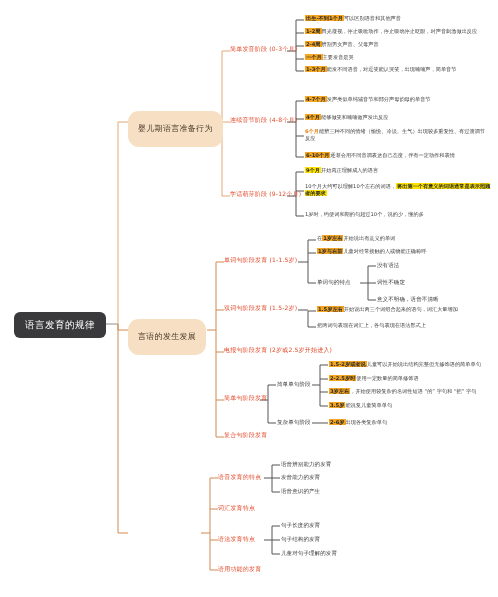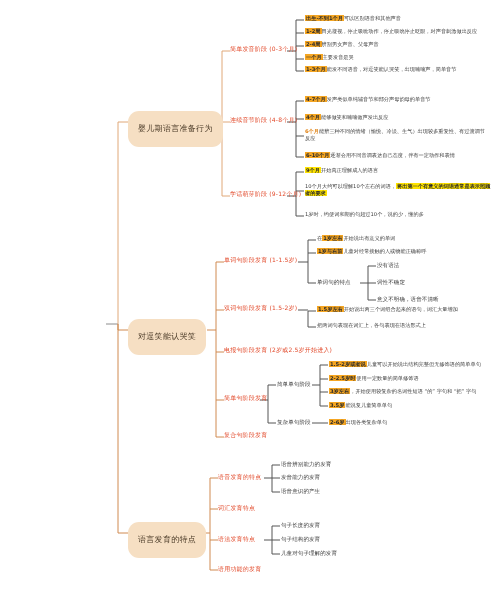--- a/index.html
+++ b/index.html
@@ -171,20 +171,21 @@
     <path d="M272 478 H280" stroke="#555"></path>
     <path d="M272 492 H280" stroke="#555"></path>
 
     <path d="M264 540 H272" stroke="#555"></path>
     <path d="M272 526 V554" stroke="#555"></path>
     <path d="M272 526 H280" stroke="#555"></path>
     <path d="M272 540 H280" stroke="#555"></path>
     <path d="M272 554 H280" stroke="#555"></path>
   </svg>
 
+  <div class="node root" style="left:14px; top:312px;">语言发育的规律</div>
 
   <div class="node l2" style="left:128px; top:111px;">婴儿期语言准备行为</div>
 
   <div class="node l3" style="left:230px; top:45px;">简单发音阶段 (0-3个月)</div>
   <div class="node l3" style="left:230px; top:116px;">连续音节阶段 (4-8个月)</div>
   <div class="node l3" style="left:230px; top:190px;">学话萌芽阶段 (9-12个月)</div>
 
   <div class="node leaf" style="left:305px; top:15px; width:190px;"><span class="hl-o">出生-不到1个月</span><span>可以区别语音和其他声音</span></div>
   <div class="node leaf" style="left:305px; top:28px; width:192px;"><span class="hl-o">1-2周</span><span>目光凝视，停止吸吮动作，停止吸吮停止眨眼，对声音刺激做出反应</span></div>
   <div class="node leaf" style="left:305px; top:41px; width:190px;"><span class="hl-o">2-4周</span><span>辨别男女声音、父母声音</span></div>
@@ -193,21 +194,21 @@
 
   <div class="node leaf" style="left:305px; top:96px; width:190px;"><span class="hl-o">4-7个月</span><span>发声类似单纯辅音节和部分声母韵母的单音节</span></div>
   <div class="node leaf" style="left:305px; top:114px; width:190px;"><span class="hl-o">4个月</span><span>能够做笑和喃喃做声发出反应</span></div>
   <div class="node leaf" style="left:305px; top:128px; width:180px;"><span class="org">6个月</span><span>能辨三种不同的情绪（愉悦、冷淡、生气）出现较多重复性、有过渡调节反应</span></div>
   <div class="node leaf" style="left:305px; top:152px; width:190px;"><span class="hl-o">6-10个月</span><span>逐渐会用不同音调表达自己态度，伴有一定动作和表情</span></div>
 
   <div class="node leaf" style="left:305px; top:167px; width:190px;"><span class="hl-y">9个月</span><span>开始真正理解成人的语言</span></div>
   <div class="node leaf" style="left:305px; top:183px; width:188px;"><span>10个月大约可以理解10个左右的词语，</span><span class="hl-y">将出第一个有意义的词语通常是表示照顾者的要求</span></div>
   <div class="node leaf" style="left:305px; top:211px; width:190px;"><span>1岁时，约使词和期的句超过10个，说的少，懂的多</span></div>
 
-  <div class="node l2" style="left:128px; top:319px;">对逗笑能认哭笑</div>
+  <div class="node l2" style="left:128px; top:319px;">言语的发生发展</div>
 
   <div class="node l3" style="left:224px; top:256px;">单词句阶段发育 (1-1.5岁)</div>
   <div class="node l3" style="left:224px; top:304px;">双词句阶段发育 (1.5-2岁)</div>
   <div class="node l3" style="left:224px; top:346px;">电报句阶段发育 (2岁或2.5岁开始进入)</div>
   <div class="node l3" style="left:224px; top:394px;">简单句阶段发育</div>
   <div class="node l3" style="left:224px; top:431px;">复合句阶段发育</div>
 
   <div class="node leaf" style="left:317px; top:235px; width:178px;"><span>在</span><span class="hl-o">1岁左右</span><span>开始说出有意义的单词</span></div>
   <div class="node leaf" style="left:317px; top:248px; width:178px;"><span class="hl-o">1岁与右前</span><span>儿童对经常接触的人或物能正确称呼</span></div>
 
@@ -221,21 +222,20 @@
 
   <div class="node l4" style="left:277px; top:381px;">简单单句阶段</div>
   <div class="node l4" style="left:277px; top:419px;">复杂单句阶段</div>
 
   <div class="node leaf" style="left:329px; top:361px; width:166px;"><span class="hl-o">1.5-2岁或者说</span><span>儿童可以开始说出结构完整但无修饰语的简单单句</span></div>
   <div class="node leaf" style="left:329px; top:375px; width:166px;"><span class="hl-o">2-2.5岁时</span><span>使用一定数量的简单修饰语</span></div>
   <div class="node leaf" style="left:329px; top:388px; width:166px;"><span class="hl-o">3岁左右</span><span>，开始使用较复杂的名词性短语 “的” 字句和 “把” 字句</span></div>
   <div class="node leaf" style="left:329px; top:402px; width:166px;"><span class="hl-o">3.5岁</span><span>能说复儿童简单单句</span></div>
   <div class="node leaf" style="left:329px; top:419px; width:166px;"><span class="hl-o">2-6岁</span><span>出现各类复杂单句</span></div>
 
-  <div class="node l2" style="left:128px; top:522px;">语言发育的特点</div>
 
   <div class="node l3" style="left:218px; top:473px;">语音发育的特点</div>
   <div class="node l3" style="left:218px; top:504px;">词汇发育特点</div>
   <div class="node l3" style="left:218px; top:535px;">语法发育特点</div>
   <div class="node l3" style="left:218px; top:565px;">语用功能的发育</div>
 
   <div class="node l4" style="left:281px; top:461px;">语音辨别能力的发育</div>
   <div class="node l4" style="left:281px; top:474px;">发音能力的发育</div>
   <div class="node l4" style="left:281px; top:488px;">语音意识的产生</div>
 

